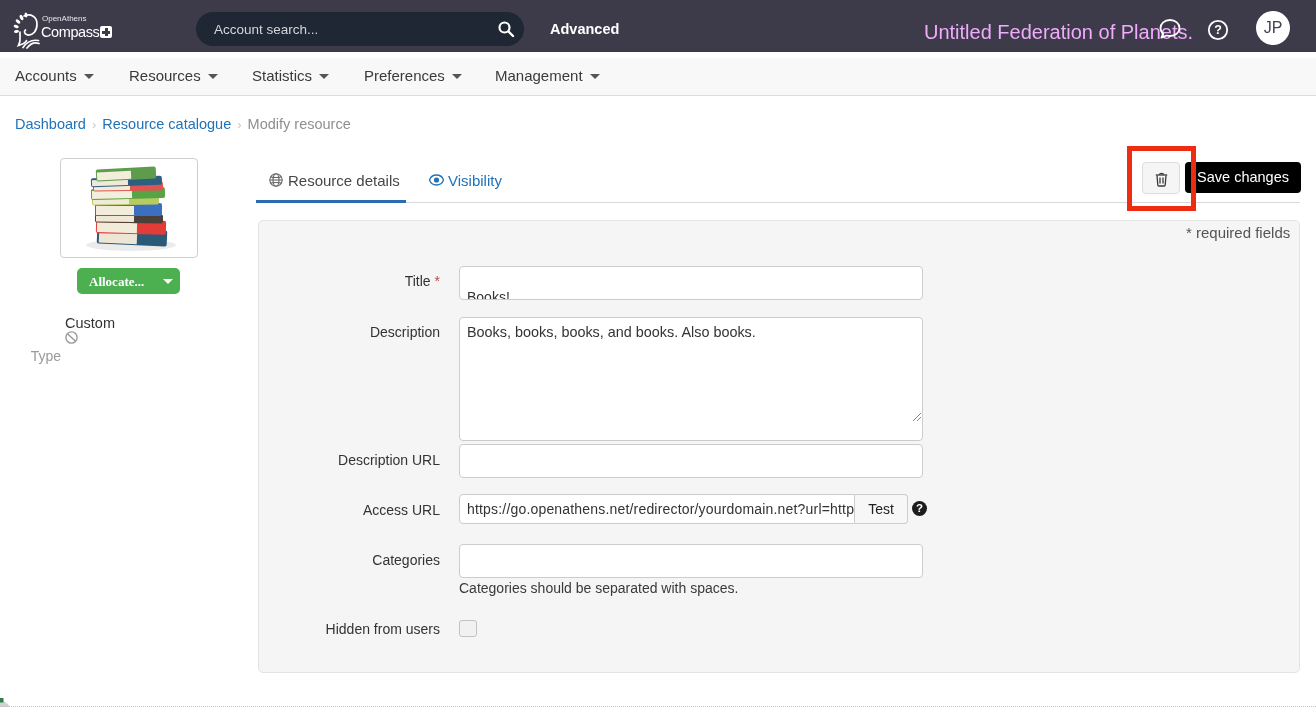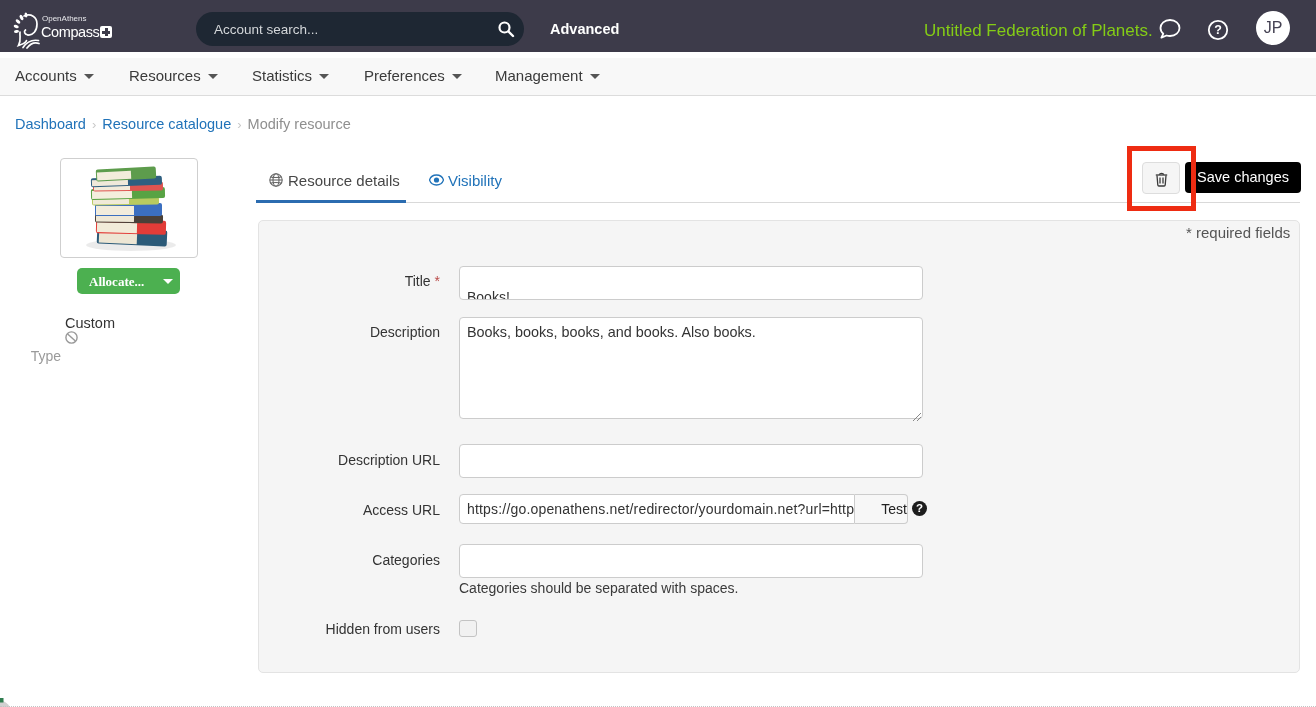--- a/index.html
+++ b/index.html
@@ -12,21 +12,21 @@
 #logo-mark { position:absolute; left:13px; top:11px; }
 #logo-oa { position:absolute; left:42px; top:14px; color:#e8e8ec; font-size:8px; }
 #logo-compass { position:absolute; left:41px; top:24px; color:#ffffff; font-size:14.5px; letter-spacing:-0.4px; }
 #logo-plus { position:absolute; left:100px; top:26px; width:12px; height:12px; background:#fff; border-radius:2px; }
 #logo-plus:before { content:""; position:absolute; left:5px; top:2px; width:2.6px; height:8px; background:#3d3b4a; }
 #logo-plus:after  { content:""; position:absolute; left:2px; top:5px;  width:8px; height:2.6px; background:#3d3b4a; }
 #search { position:absolute; left:196px; top:12px; width:328px; height:34px; background:#1e2733; border-radius:17px; }
 #search .ph { position:absolute; left:18px; top:10px; font-size:13.5px; color:#d4d7da; }
 #search svg { position:absolute; right:9px; top:8px; }
 #advanced { position:absolute; left:550px; top:21px; color:#fff; font-size:14.5px; font-weight:600; }
-#fedname { position:absolute; left:924px; top:21px; color:#84cc16; font-size:17px; }
+#fedname { position:absolute; left:924px; top:21px; color:#f0abfc; font-size:20px; }
 #ic-chat { position:absolute; left:1158px; top:18px; }
 #ic-help { position:absolute; left:1207px; top:19px; }
 #avatar { position:absolute; left:1256px; top:11px; width:34px; height:34px; border-radius:50%; background:#fff; color:#454253; font-size:16px; text-align:center; line-height:34px; }
 
 
 #nav { position:absolute; left:0; top:58px; width:1316px; height:38px; background:#f8f8f8; border-bottom:1px solid #dcdcdc; }
 #nav .item { position:absolute; top:9px; font-size:15px; color:#3a3a3a; }
 #nav .caret { display:inline-block; margin-left:7px; vertical-align:2px; width:0; height:0; border-left:5px solid transparent; border-right:5px solid transparent; border-top:5px solid #555; }
 
 
@@ -54,24 +54,24 @@
 #savebtn { position:absolute; left:1185px; top:162px; width:116px; height:31px; background:#000000; border-radius:4px; color:#fff; font-size:14.5px; text-align:center; line-height:31px; }
 #redbox { position:absolute; left:1127px; top:146px; width:69px; height:65px; border:5px solid #ee2c12; z-index:50; }
 
 
 #panel { position:absolute; left:258px; top:220px; width:1042px; height:453px; background:#f5f5f5; border:1px solid #e3e3e3; border-radius:5px; } 
 #req { position:absolute; left:1186px; top:224px; font-size:15px; color:#555; }
 .flabel { position:absolute; width:182px; text-align:right; font-size:14px; color:#333; }
 .finput { position:absolute; left:459px; width:464px; height:30px; background:#fff; border:1px solid #ccc; border-radius:4px; font-size:14px; color:#333; padding:16px 7px; line-height:28px; white-space:nowrap; overflow:hidden; }
 .red { color:#b94a48; }
 
-#ta { position:absolute; left:459px; top:317px; width:464px; height:102px; background:#fff; border:1px solid #ccc; border-radius:4px; font-size:14.4px; color:#333; padding:6px 7px; }
+#ta { position:absolute; left:459px; top:317px; width:464px; height:124px; background:#fff; border:1px solid #ccc; border-radius:4px; font-size:14.4px; color:#333; padding:6px 7px; }
 #resize { position:absolute; left:911px; top:411px; width:10px; height:10px; }
 #accessinput { position:absolute; left:459px; top:494px; width:396px; height:30px; background:#fff; border:1px solid #ccc; border-radius:4px 0 0 4px; font-size:14px; letter-spacing:0.18px; color:#333; padding:0 0 0 7px; line-height:28px; white-space:nowrap; overflow:hidden; }
-#testbtn { position:absolute; left:855px; top:494px; width:53px; height:30px; background:#f7f7f7; border:1px solid #ccc; border-left:none; border-radius:0 4px 4px 0; font-size:14px; color:#222; text-align:right; line-height:28px; }
+#testbtn { position:absolute; left:855px; top:494px; width:53px; height:30px; background:#f7f7f7; border:1px solid #ccc; border-left:none; border-radius:0 4px 4px 0; font-size:14px; color:#222; text-align:center; line-height:28px; }
 #qicon { position:absolute; left:912px; top:501px; width:15px; height:15px; background:#1c1c1c; border-radius:50%; color:#fff; font-size:11.5px; font-weight:bold; text-align:center; line-height:15px; }
 #helper { position:absolute; left:459px; top:580px; font-size:14px; color:#3a3a3a; }
 #checkbox { position:absolute; left:459px; top:620px; width:18px; height:17px; background:#f1f1f1; border:1px solid #c3c3c3; border-radius:3px; }
 
 
 #footcorner { position:absolute; left:0px; top:693px; }
 #dotline { position:absolute; left:0; top:706px; width:1316px; height:1px; border-top:1px dotted #c4c4c4; }
 </style>
 </head>
 <body>

